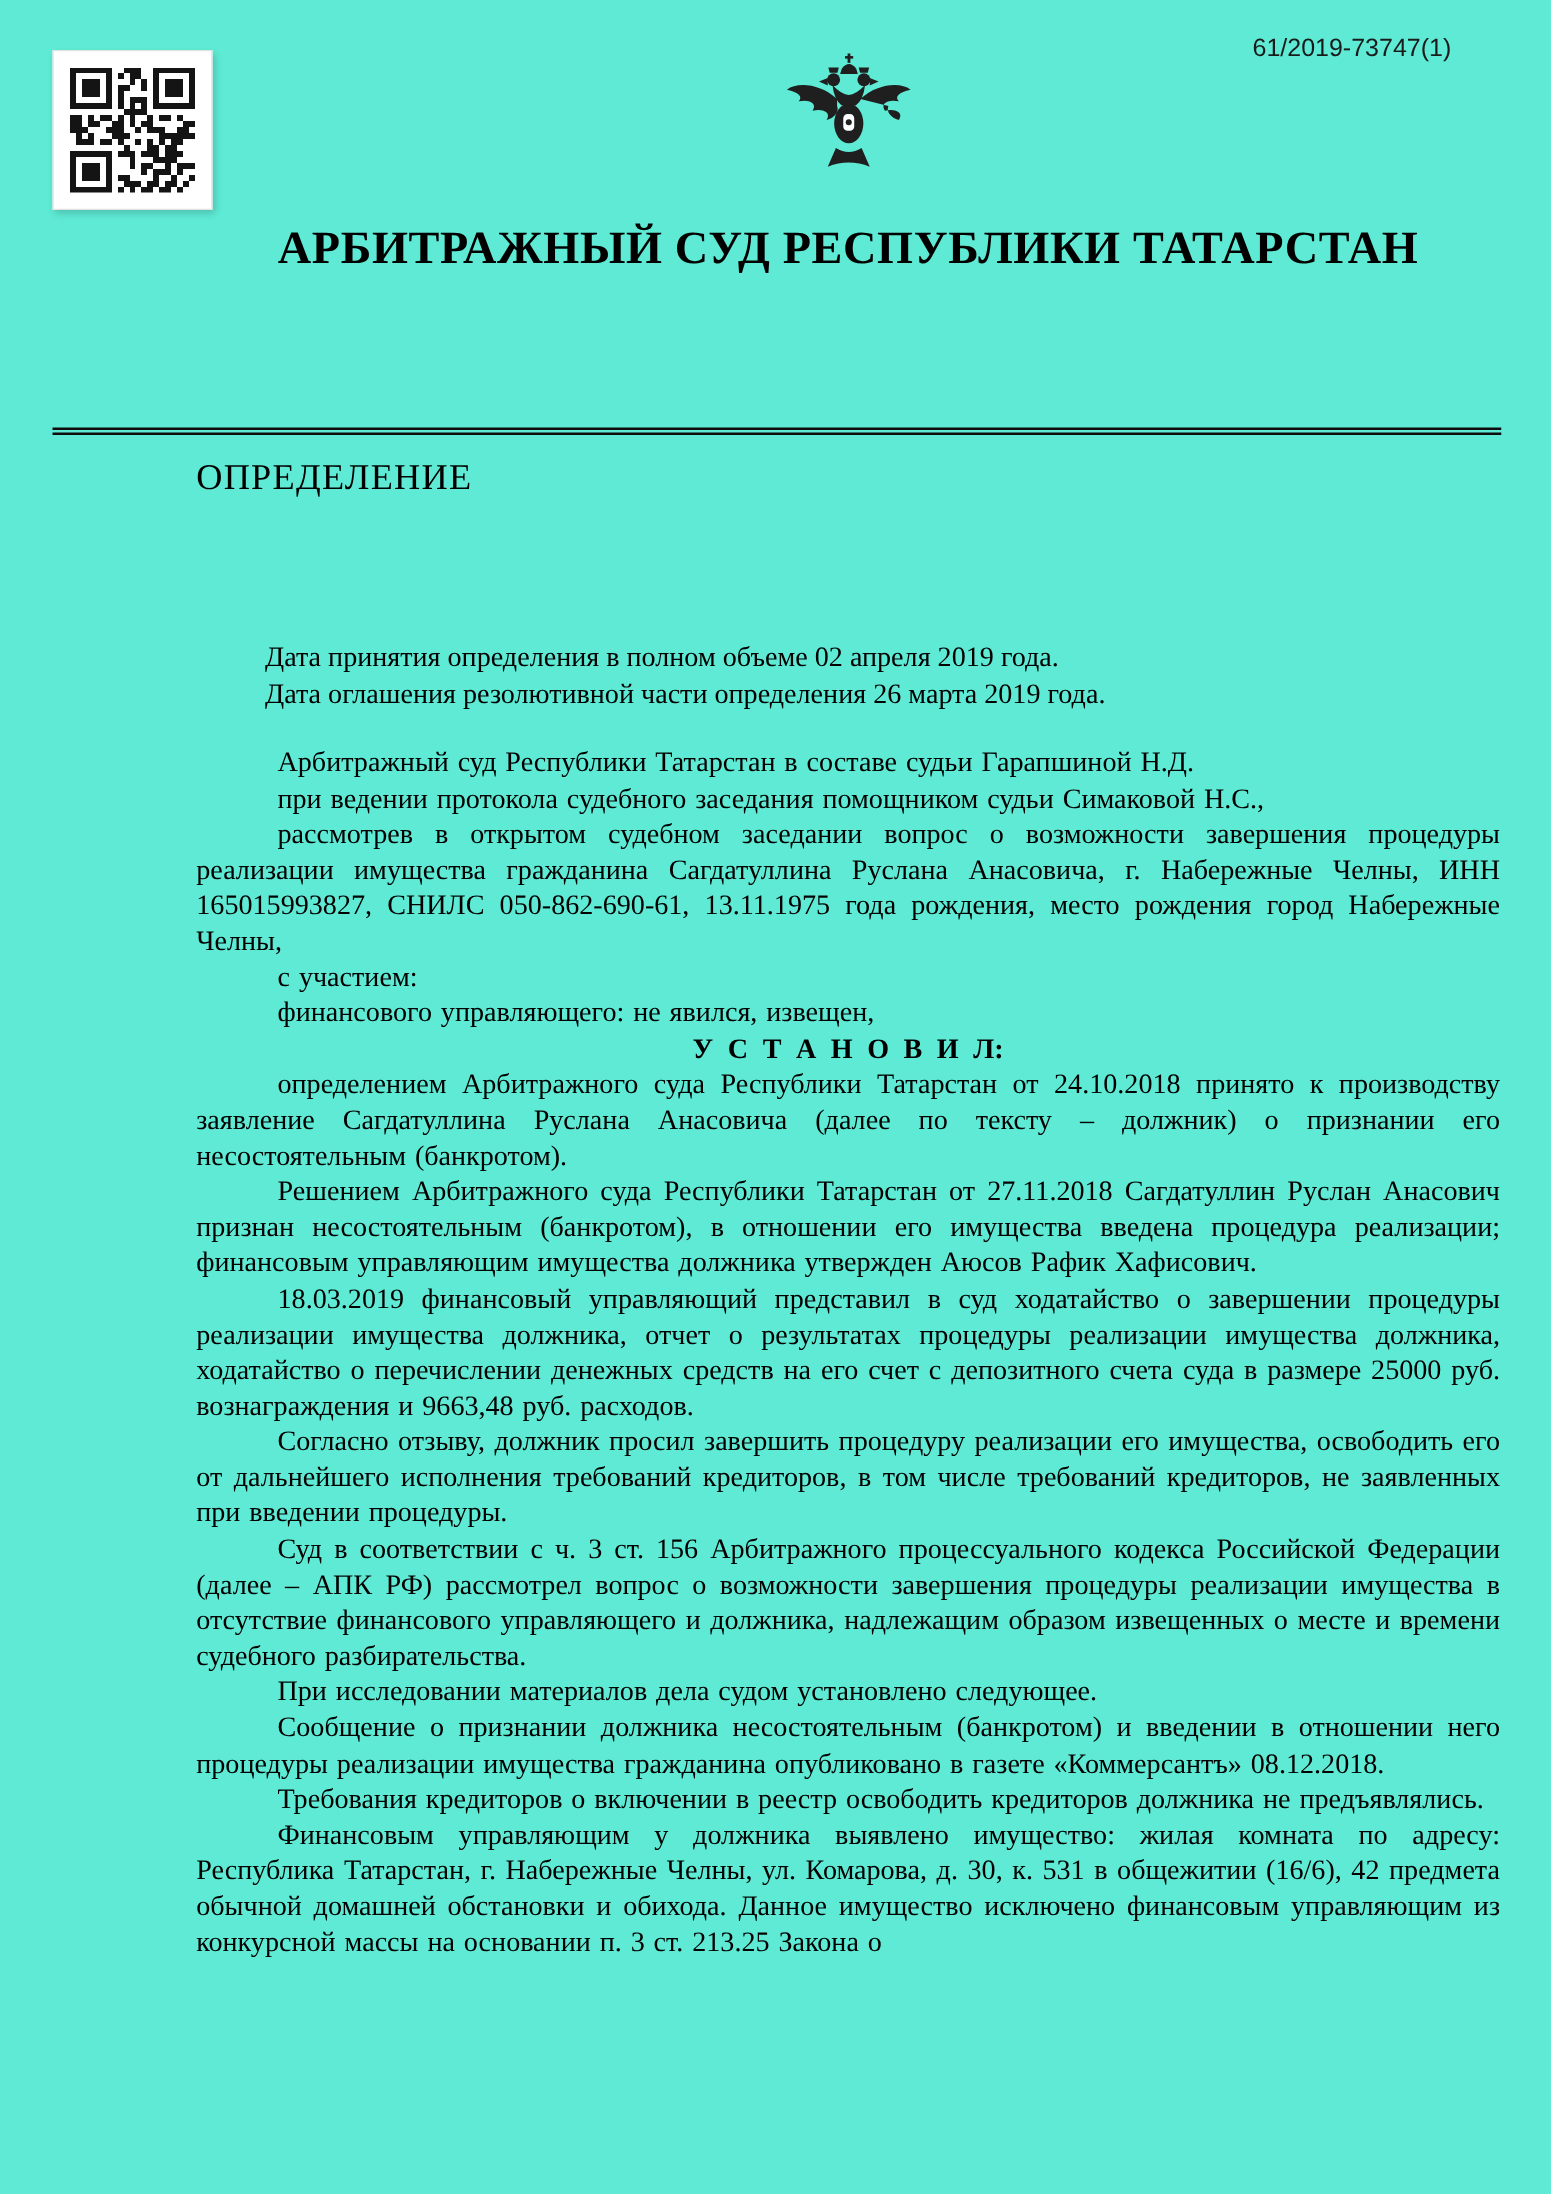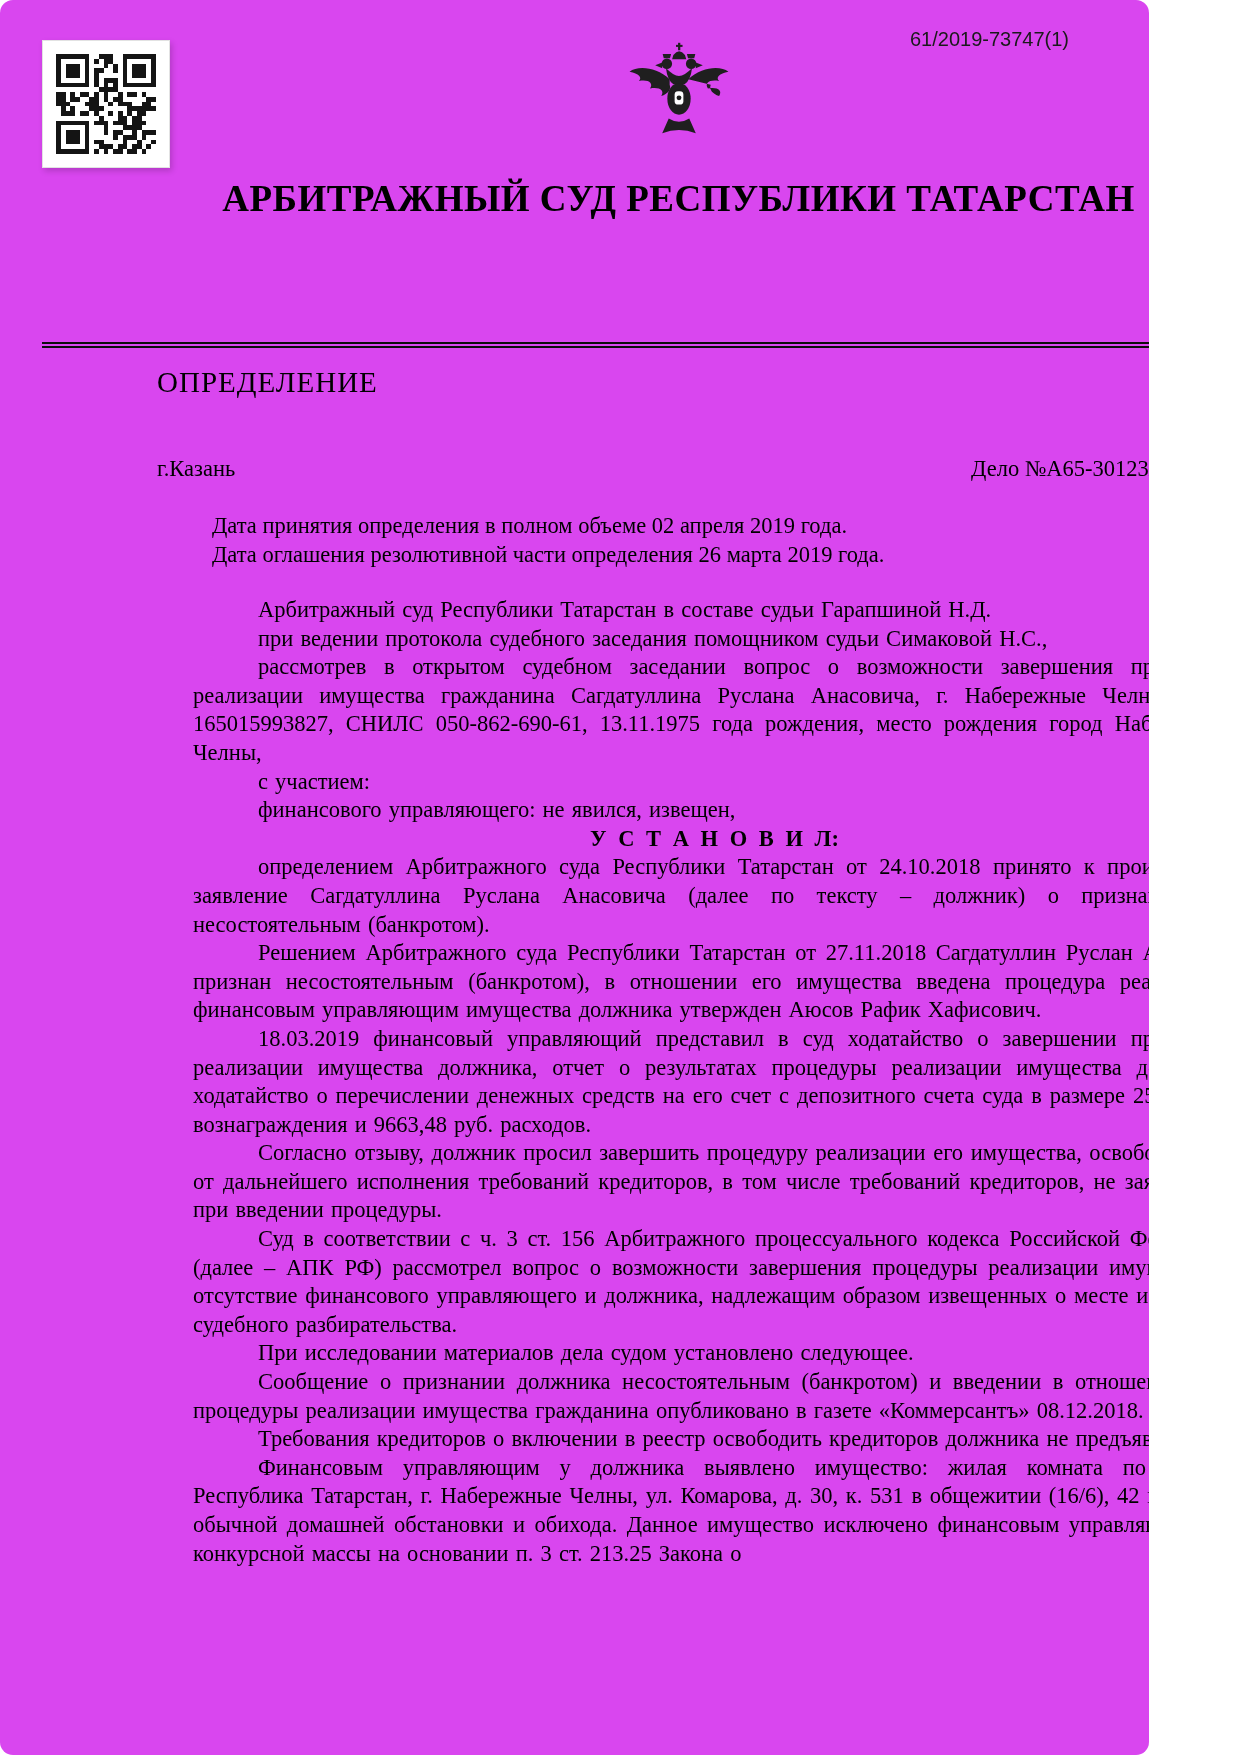--- a/index.html
+++ b/index.html
@@ -1,23 +1,22 @@
 <!DOCTYPE html>
 <html lang="ru"><head>
 <meta charset="utf-8">
 <style>
   html,body{margin:0;padding:0;background:#ffffff;}
   .page{
     position:relative;
-    width:1149px;height:1755px;
-    background:#d946ef;
+    width:1241px;height:1755px;
+    background:#5eead4;
     font-family:"Liberation Serif", serif;
     color:#000;
     overflow:hidden;
-    border-radius:13px;
   }
   .header-num{
     position:absolute;top:28px;right:80px;
     font-family:"Liberation Sans", sans-serif;
     font-size:20px;color:#1a1a1a;
   }
   .qr-card{
     position:absolute;top:40px;left:42px;
     width:100px;height:100px;
     background:#fff;
@@ -60,21 +59,21 @@
     display:flex;justify-content:space-between;
     font-size:22.5px;line-height:28px;
   }
   .dates{
     position:absolute;top:512px;left:157px;width:1043px;
     font-size:22.5px;line-height:28.6px;
   }
   .dates p{margin:0;text-indent:55px;}
   .body-text{
     position:absolute;top:596px;left:157px;width:1043px;
-    font-size:22.5px;line-height:28.6px;margin-left:36px;
+    font-size:22.5px;line-height:28.6px;
   }
   .body-text p{
     margin:0;
     text-align:justify;
     text-indent:65px;
     word-spacing:1.5px;
   }
   .body-text p.ruling{
     text-align:center;
     text-indent:0;
@@ -253,24 +252,20 @@
     </svg>
   </div>
 
   <div class="title">АРБИТРАЖНЫЙ СУД РЕСПУБЛИКИ ТАТАРСТАН</div>
 
 
   <div class="rule"></div>
 
   <div class="doc-type">ОПРЕДЕЛЕНИЕ</div>
 
-  <div class="city-case">
-    <span>г.Казань</span>
-    <span>Дело №А65-30123/2018</span>
-  </div>
 
   <div class="dates">
     <p>Дата принятия определения в полном объеме  02 апреля 2019 года.</p>
     <p>Дата оглашения резолютивной части определения  26 марта 2019 года.</p>
   </div>
 
   <div class="body-text">
     <p>Арбитражный суд Республики Татарстан в составе судьи Гарапшиной Н.Д.</p>
     <p>при ведении протокола судебного заседания помощником судьи Симаковой Н.С.,</p>
     <p>рассмотрев в открытом судебном заседании вопрос о возможности завершения процедуры реализации имущества гражданина Сагдатуллина Руслана Анасовича, г. Набережные Челны, ИНН 165015993827, СНИЛС 050-862-690-61, 13.11.1975 года рождения, место рождения город Набережные Челны,</p>

